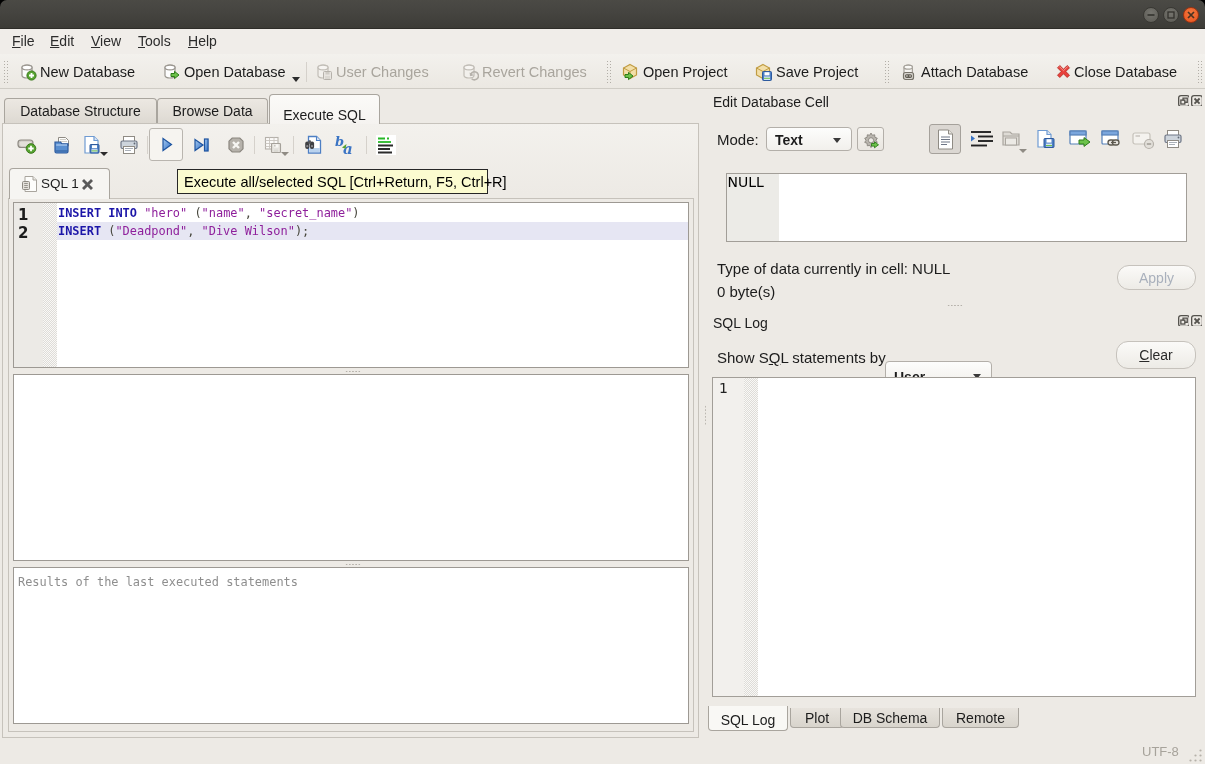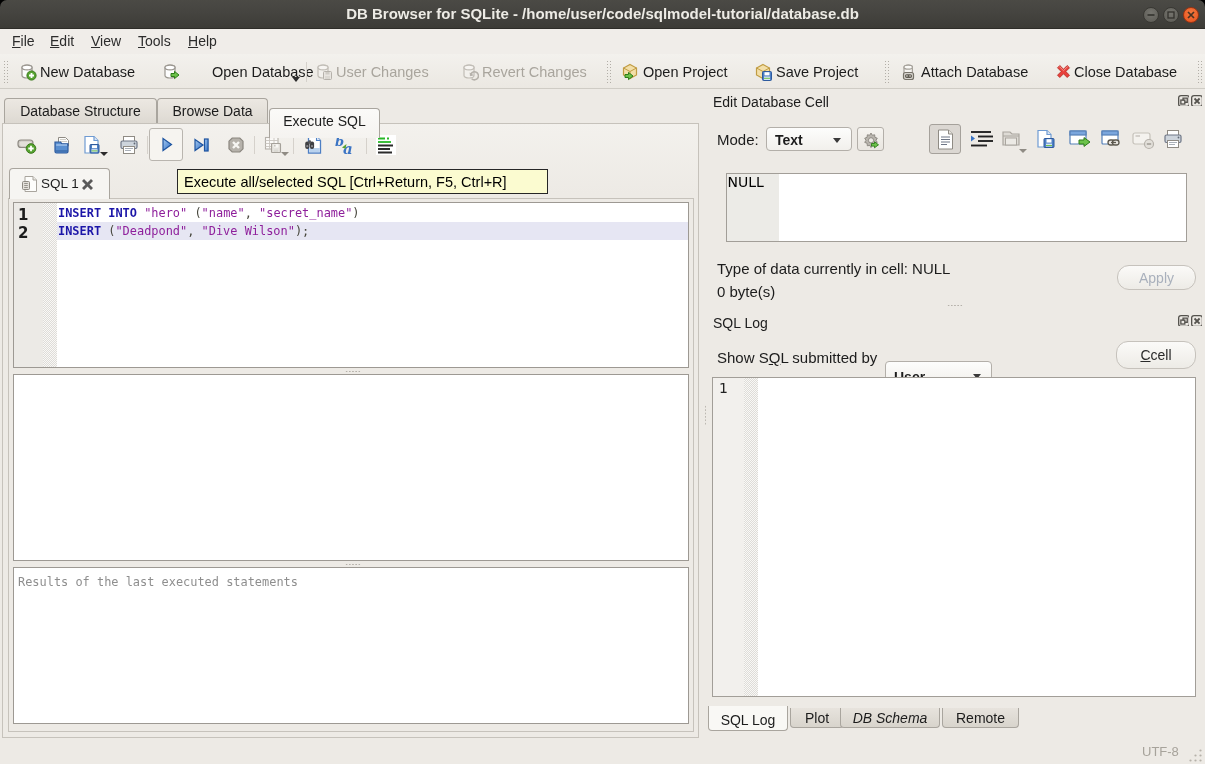--- a/index.html
+++ b/index.html
@@ -31,36 +31,36 @@
   background-image:radial-gradient(circle, #b2aea7 34%, transparent 36%);
   background-size:3px 3px; }
 .tsep { top:8px; width:1px; height:20px; background:#d5d1cb; }
 .tb-label { top:10px; font-size:14.5px; color:#1c1c1c; white-space:nowrap; }
 .tb-icon { top:9px; width:18px; height:18px; }
 .dd-arrow { width:0; height:0; border-left:4.5px solid transparent; border-right:4.5px solid transparent; border-top:5px solid #2b2b2b; }
 
 
 .tab { top:98px; height:25px; border:1px solid #a9a59e; border-bottom:none; border-radius:4px 4px 0 0;
   background:linear-gradient(#ece8e2, #ddd9d2); text-align:center; font-size:14px; color:#1c1c1c; padding-top:4px; }
-.tab.active { top:108px; height:30px; background:linear-gradient(#fbfaf8, #f5f3f0); padding-top:4px; z-index:5;text-align:center; }
+.tab.active { top:94px; height:30px; background:linear-gradient(#fbfaf8, #f5f3f0); padding-top:12px; z-index:5;text-align:center; }
 
 
 #main-pane { left:2px; top:123px; width:697px; height:615px; border:1px solid #c6c2bb; background:linear-gradient(#f3f1ed, #edeae5 70px); }
 #sql-frame { left:8px; top:198px; width:686px; height:534px; border:1px solid #c6c2bb; }
 
 
 .sicon { top:134px; width:22px; height:22px; }
 #exec-frame { left:149px; top:128px; width:34px; height:33px; border:1px solid #b9b5af; border-radius:3px; background:#f6f4f0; }
 
 
 #sql-tab { left:9px; top:168px; width:101px; height:31px; background:#f6f5f2; border:1px solid #a9a59e; border-bottom:none; border-radius:4px 4px 0 0; z-index:4; }
 #sql-tab-label { left:31px; top:7px; font-size:13.5px; color:#1c1c1c; }
 
 
-#tooltip { left:177px; top:169px; width:371px; height:25px; background:#fbfbd0; border:1px solid #262626; z-index:30;
+#tooltip { left:177px; top:169px; width:311px; height:25px; background:#fbfbd0; border:1px solid #262626; z-index:30;
   font-size:14.5px; color:#000; padding:4px 17px 0 6px; white-space:nowrap; }
 
 
 #editor { left:13px; top:202px; width:676px; height:166px; border:1px solid #9d9993; background:#fff; }
 #ed-gutter { left:0; top:0; width:29px; height:100%; background:#eceae6; }
 #ed-fold { left:29px; top:0; width:14px; height:100%;
   background:conic-gradient(#dedcd8 90deg, #f9f8f6 90deg 180deg, #dedcd8 180deg 270deg, #f9f8f6 270deg); background-size:2px 2px; }
 .ed-line { left:43px; right:0; height:18px; line-height:18px; font-family:"DejaVu Sans Mono",monospace; font-size:11.93px; white-space:pre; padding-left:1px; }
 .ed-num { left:4px; width:22px; height:18px; line-height:18px; font-family:"DejaVu Sans",sans-serif; font-size:15px; font-weight:bold; color:#1c1c1c; }
 .kw { color:#1c16a8; font-weight:bold; }
@@ -95,21 +95,20 @@
   background:linear-gradient(#e7e3dd, #d8d4cc); text-align:center; font-size:14px; color:#1c1c1c; padding-top:2px; }
 .btab.active { top:706px; height:25px; background:#f9f8f5; padding-top:6px; }
 
 #statusbar-enc { left:1142px; top:744px; font-size:13px; color:#a7a39b; }
 </style>
 </head>
 <body>
 
 <div class="abs" id="corner-bg"></div>
 <div class="abs" id="titlebar">
-  <div class="abs" id="title-text">DB Browser for SQLite - /home/user/code/sqlmodel-tutorial/database.db</div>
   <div class="abs winbtn gray" style="left:1143px;">
     <svg width="14" height="14" style="position:absolute;left:0;top:0;">
         <line x1="3.5" y1="7" x2="10.5" y2="7" stroke="#33322d" stroke-width="1.6"></line>
       </svg>
   </div>
   <div class="abs winbtn gray" style="left:1162.5px;">
     <svg width="14" height="14" style="position:absolute;left:0;top:0;">
         <rect x="4" y="4" width="6" height="6" fill="none" stroke="#33322d" stroke-width="1.3"></rect>
       </svg>
   </div>
@@ -137,21 +136,21 @@
     <circle cx="12.5" cy="12.5" r="4.6" fill="#56a330" stroke="#3c7b1e" stroke-width="1"></circle>
     <path d="M12.5 10 L12.5 15 M10 12.5 L15 12.5" stroke="#fff" stroke-width="1.8"></path>
   </svg>
   <span class="abs tb-label" style="left:40px;">New Database</span>
 
   <svg class="abs tb-icon" style="left:162px;" viewBox="0 0 18 18">
     <path d="M3 4.5 C3 2.8 5.4 2 8 2 C10.6 2 13 2.8 13 4.5 L13 12.5 C13 14.2 10.6 15 8 15 C5.4 15 3 14.2 3 12.5 Z" fill="#fdfdfd" stroke="#9a968f" stroke-width="1.2"></path>
     <ellipse cx="8" cy="4.5" rx="5" ry="2.4" fill="#fff" stroke="#9a968f" stroke-width="1.2"></ellipse>
     <path d="M9 10.5 L12.5 10.5 L12.5 8.4 L17 12 L12.5 15.6 L12.5 13.5 L9 13.5 Z" fill="#6cc24a" stroke="#2e7d1a" stroke-width="1"></path>
   </svg>
-  <span class="abs tb-label" style="left:184px;margin-left:28px;">Open Database</span>
+  <span class="abs tb-label" style="left:184px;">Open Database</span>
   <div class="abs dd-arrow" style="left:292px;top:23px;"></div>
 
   <div class="abs tsep" style="left:306px;"></div>
 
   <svg class="abs tb-icon" style="left:315px;" viewBox="0 0 18 18">
     <path d="M3 4.5 C3 2.8 5.4 2 8 2 C10.6 2 13 2.8 13 4.5 L13 12.5 C13 14.2 10.6 15 8 15 C5.4 15 3 14.2 3 12.5 Z" fill="#f2f0ec" stroke="#c1bdb6" stroke-width="1.2"></path>
     <ellipse cx="8" cy="4.5" rx="5" ry="2.4" fill="#f7f5f2" stroke="#c1bdb6" stroke-width="1.2"></ellipse>
     <rect x="8.5" y="8.5" width="8" height="8" rx="1" fill="#e8e5e0" stroke="#b5b1aa" stroke-width="1"></rect>
     <rect x="10.5" y="9" width="4" height="2.5" fill="#cfccc5"></rect>
     <rect x="10" y="13" width="5" height="3" fill="#dbd8d2"></rect>
@@ -429,36 +428,36 @@
 <svg class="abs dockbtn" style="left:1178px;top:315px;" viewBox="0 0 10 10">
   <rect x="0.6" y="0.6" width="9.8" height="9.8" rx="2.2" fill="none" stroke="#55534e" stroke-width="1.2"></rect>
   <path d="M4.6 5.2 L4.6 2.8 L8.4 2.8 L8.4 6.6 L6.2 6.6" fill="none" stroke="#55534e" stroke-width="1.2"></path>
   <rect x="2.6" y="4.6" width="3.6" height="3.6" fill="none" stroke="#55534e" stroke-width="1.2"></rect>
 </svg>
 <svg class="abs dockbtn" style="left:1191px;top:315px;" viewBox="0 0 10 10">
   <rect x="0.6" y="0.6" width="9.8" height="9.8" rx="2.2" fill="none" stroke="#55534e" stroke-width="1.2"></rect>
   <path d="M3.2 3.2 L7.8 7.8 M7.8 3.2 L3.2 7.8" stroke="#55534e" stroke-width="1.7"></path>
 </svg>
 
-<div class="abs txt" style="left:717px;top:349px;"><span>Show S</span><span style="text-decoration:underline;">Q</span><span>L submitted by</span></div>
+<div class="abs txt" style="left:717px;top:349px;"><span>Show S</span><span style="text-decoration:underline;">Q</span><span>L statements by</span></div>
 <div class="abs combo" style="left:885px;top:341px;width:107px;height:23px;margin-top:20px;">
   <span class="abs" style="left:8px;top:7px;">User</span>
   <span class="arr" style="left:87px;top:12px;"></span>
 </div>
-<div class="abs pushbtn" style="left:1116px;top:341px;width:80px;height:28px;padding-top:5px;color:#2a2a2a;"><span style="text-decoration:underline;">C</span><span>cell</span></div>
+<div class="abs pushbtn" style="left:1116px;top:341px;width:80px;height:28px;padding-top:5px;color:#2a2a2a;"><span style="text-decoration:underline;">C</span><span>lear</span></div>
 
 <div class="abs" id="log-box">
   <div class="abs" id="log-gutter"></div>
   <div class="abs" id="log-fold"></div>
   <div class="abs" id="log-num">1</div>
 </div>
 
 <div class="abs btab active" style="left:708px;width:80px;">SQL Log</div>
 <div class="abs btab" style="left:790px;width:54px;">Plot</div>
-<div class="abs btab" style="left:840px;width:100px;font-style:italic;">DB Schema</div>
+<div class="abs btab" style="left:840px;width:100px;">DB Schema</div>
 <div class="abs btab" style="left:942px;width:77px;">Remote</div>
 
 <div class="abs" id="statusbar-enc">UTF-8</div>
 <svg class="abs" style="left:1188px;top:748px;" width="15" height="15" viewBox="0 0 15 15">
   <g fill="#b5b1a9">
     <circle cx="12.5" cy="2.5" r="1.1"></circle>
     <circle cx="7.5" cy="7.5" r="1.1"></circle>
       <circle cx="12.5" cy="7.5" r="1.1"></circle>
     <circle cx="2.5" cy="12.5" r="1.1"></circle>
       <circle cx="7.5" cy="12.5" r="1.1"></circle>

